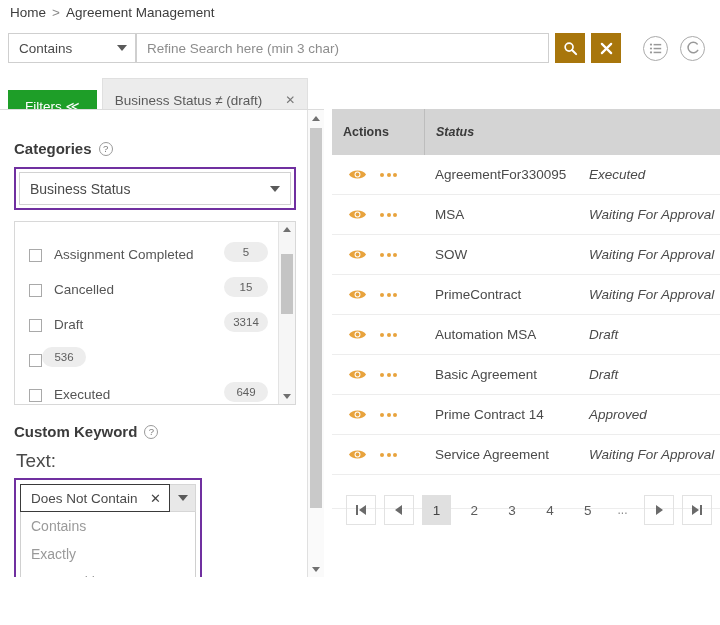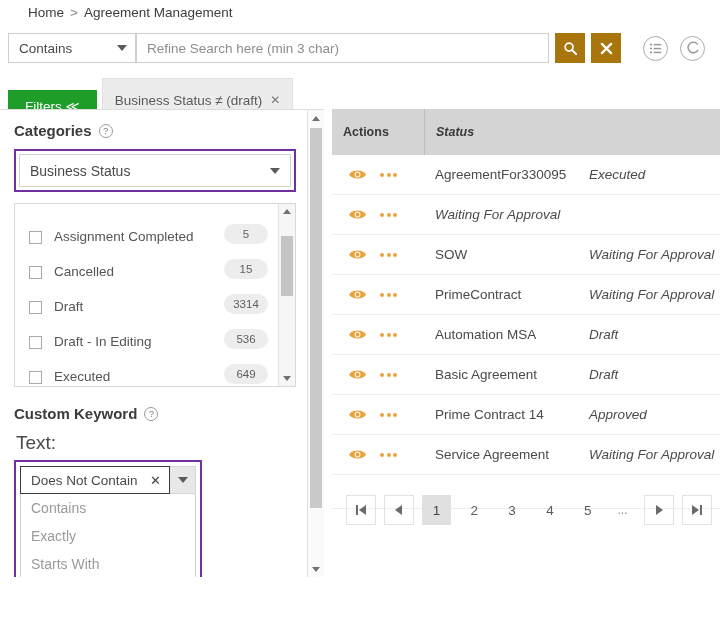--- a/index.html
+++ b/index.html
@@ -8,21 +8,21 @@
     width: 720px; height: 625px;
     background: #ffffff;
     font-family: "Liberation Sans", sans-serif;
     color: #444444;
     overflow: hidden;
   }
   .page { position: relative; width: 720px; height: 625px; background:#fff; }
 
   
   .breadcrumb {
-    position: absolute; left: 28px; top: 5px;
+    position: absolute; left: 10px; top: 5px;
     font-size: 13.5px; color: #4a4a4a;
     display: flex; align-items: center; gap: 6px;
   }
   .breadcrumb .crumb { color: #3d3d3d; }
   .breadcrumb .sep { color: #8a8a8a; }
 
   
   .searchrow { position: absolute; left: 8px; top: 33px; display:flex; align-items:center; }
   .match-select {
     width: 128px; height: 30px;
@@ -61,37 +61,37 @@
   
   .tabstrip { position:absolute; left:8px; top:78px; display:flex; align-items:flex-end; }
   .filters-tab {
     background:#1e9e28; color:#fff; font-size:13.5px;
     height: 31px; padding: 0 17px;
     display:flex; align-items:center; cursor:pointer;
   }
   .chip-tab {
     background:#ececec; color:#5a5a5a; font-size:13.5px;
     height: 43px; padding: 0 12px; margin-left: 5px;
-    display:flex; align-items:center; gap:8px;
+    display:flex; align-items:center; gap:23px;
     border: 1px solid #e0e0e0; border-bottom:none;
     cursor:pointer;
   }
   .chip-x { color:#777; font-size:12px; cursor:pointer; }
 
   
   .leftpanel {
     position:absolute; left:0; top:109px; width:324px; height:468px;
     background:#fff; border-top:1px solid #dcdcdc;
     overflow:hidden;
   }
   .panel-inner { position:absolute; left:0; top:0; width:310px; padding: 12px 14px 0 14px; }
 
   .sect-title {
     font-size:15px; color:#3b3b3b; font-weight:bold;
-    display:flex; align-items:center; gap:7px; margin-bottom:10px;
+    display:flex; align-items:center; gap:7px; margin-bottom:10px;margin-top:18px;
   }
   .help-ico {
     width:14px;height:14px;border-radius:50%;border:1px solid #9a9a9a;
     display:inline-flex;align-items:center;justify-content:center;
     font-size:9.5px; color:#7a7a7a; font-weight:normal; cursor:pointer;
   }
 
   .purple-wrap { border: 2.5px solid #7030a0; padding: 3px; }
   .cat-select {
     height: 33px; border:1px solid #d2d2d2; background:#fff;
@@ -283,21 +283,20 @@
             <span class="cat-label">Cancelled</span>
             <span class="pill">15</span>
           </div>
           <div class="cat-item">
             <span class="cb"></span>
             <span class="cat-label">Draft</span>
             <span class="pill">3314</span>
           </div>
           <div class="cat-item">
             <span class="cb"></span>
-            <span class="cat-label">Draft - In Editing</span>
             <span class="pill">536</span>
           </div>
           <div class="cat-item">
             <span class="cb"></span>
             <span class="cat-label">Executed</span>
             <span class="pill">649</span>
           </div>
         </div>
         <div class="vscroll">
           <div class="arw up">
@@ -376,20 +375,21 @@
           <path d="M1 6.5 C4 1 16 1 19 6.5 C16 12 4 12 1 6.5 Z" fill="#e8a33d"></path>
           <circle cx="10" cy="6.5" r="3.1" fill="#fff"></circle>
             <circle cx="10" cy="6.5" r="2" fill="#e8a33d"></circle>
         </svg>
         <span class="dots">
             <i></i>
             <i></i>
             <i></i>
           </span>
       </div>
+      <div class="gc col-name">MSA</div>
       <div class="gc col-status">Waiting For Approval</div>
     </div>
 
     <div class="grow">
       <div class="actions-cell">
         <svg class="eye" width="19" height="13" viewBox="0 0 20 13">
           <path d="M1 6.5 C4 1 16 1 19 6.5 C16 12 4 12 1 6.5 Z" fill="#e8a33d"></path>
           <circle cx="10" cy="6.5" r="3.1" fill="#fff"></circle>
             <circle cx="10" cy="6.5" r="2" fill="#e8a33d"></circle>
         </svg>

